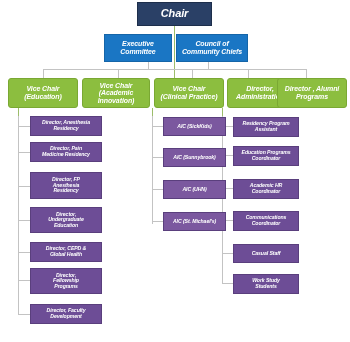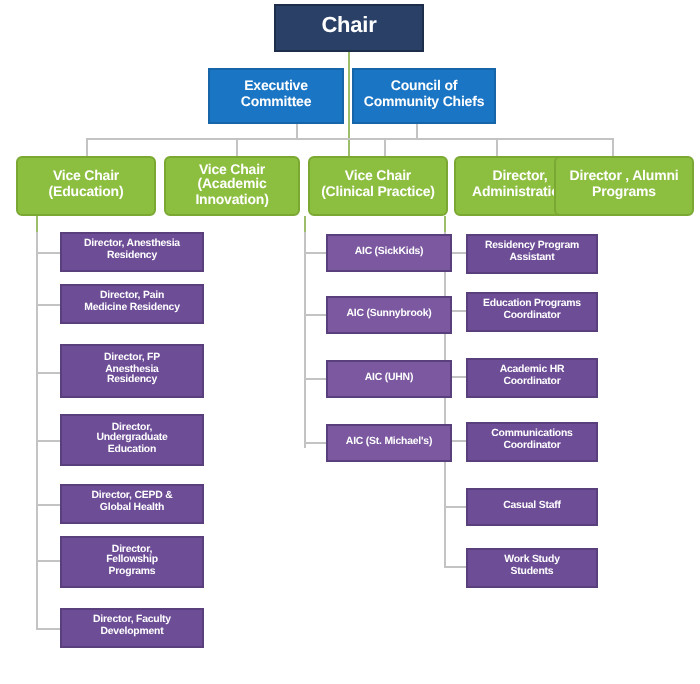--- a/index.html
+++ b/index.html
@@ -9,20 +9,21 @@
   }
   body {
     font-family: "Liberation Sans", sans-serif;
   }
   #org-chart {
     position: relative;
     width: 350px;
     height: 342px;
     background: #ffffff;
     overflow: hidden;
+    font-style: italic;
   }
   .node {
     position: absolute;
     box-sizing: border-box;
     display: flex;
     align-items: center;
     justify-content: center;
     text-align: center;
     color: #ffffff;
     font-weight: bold;

